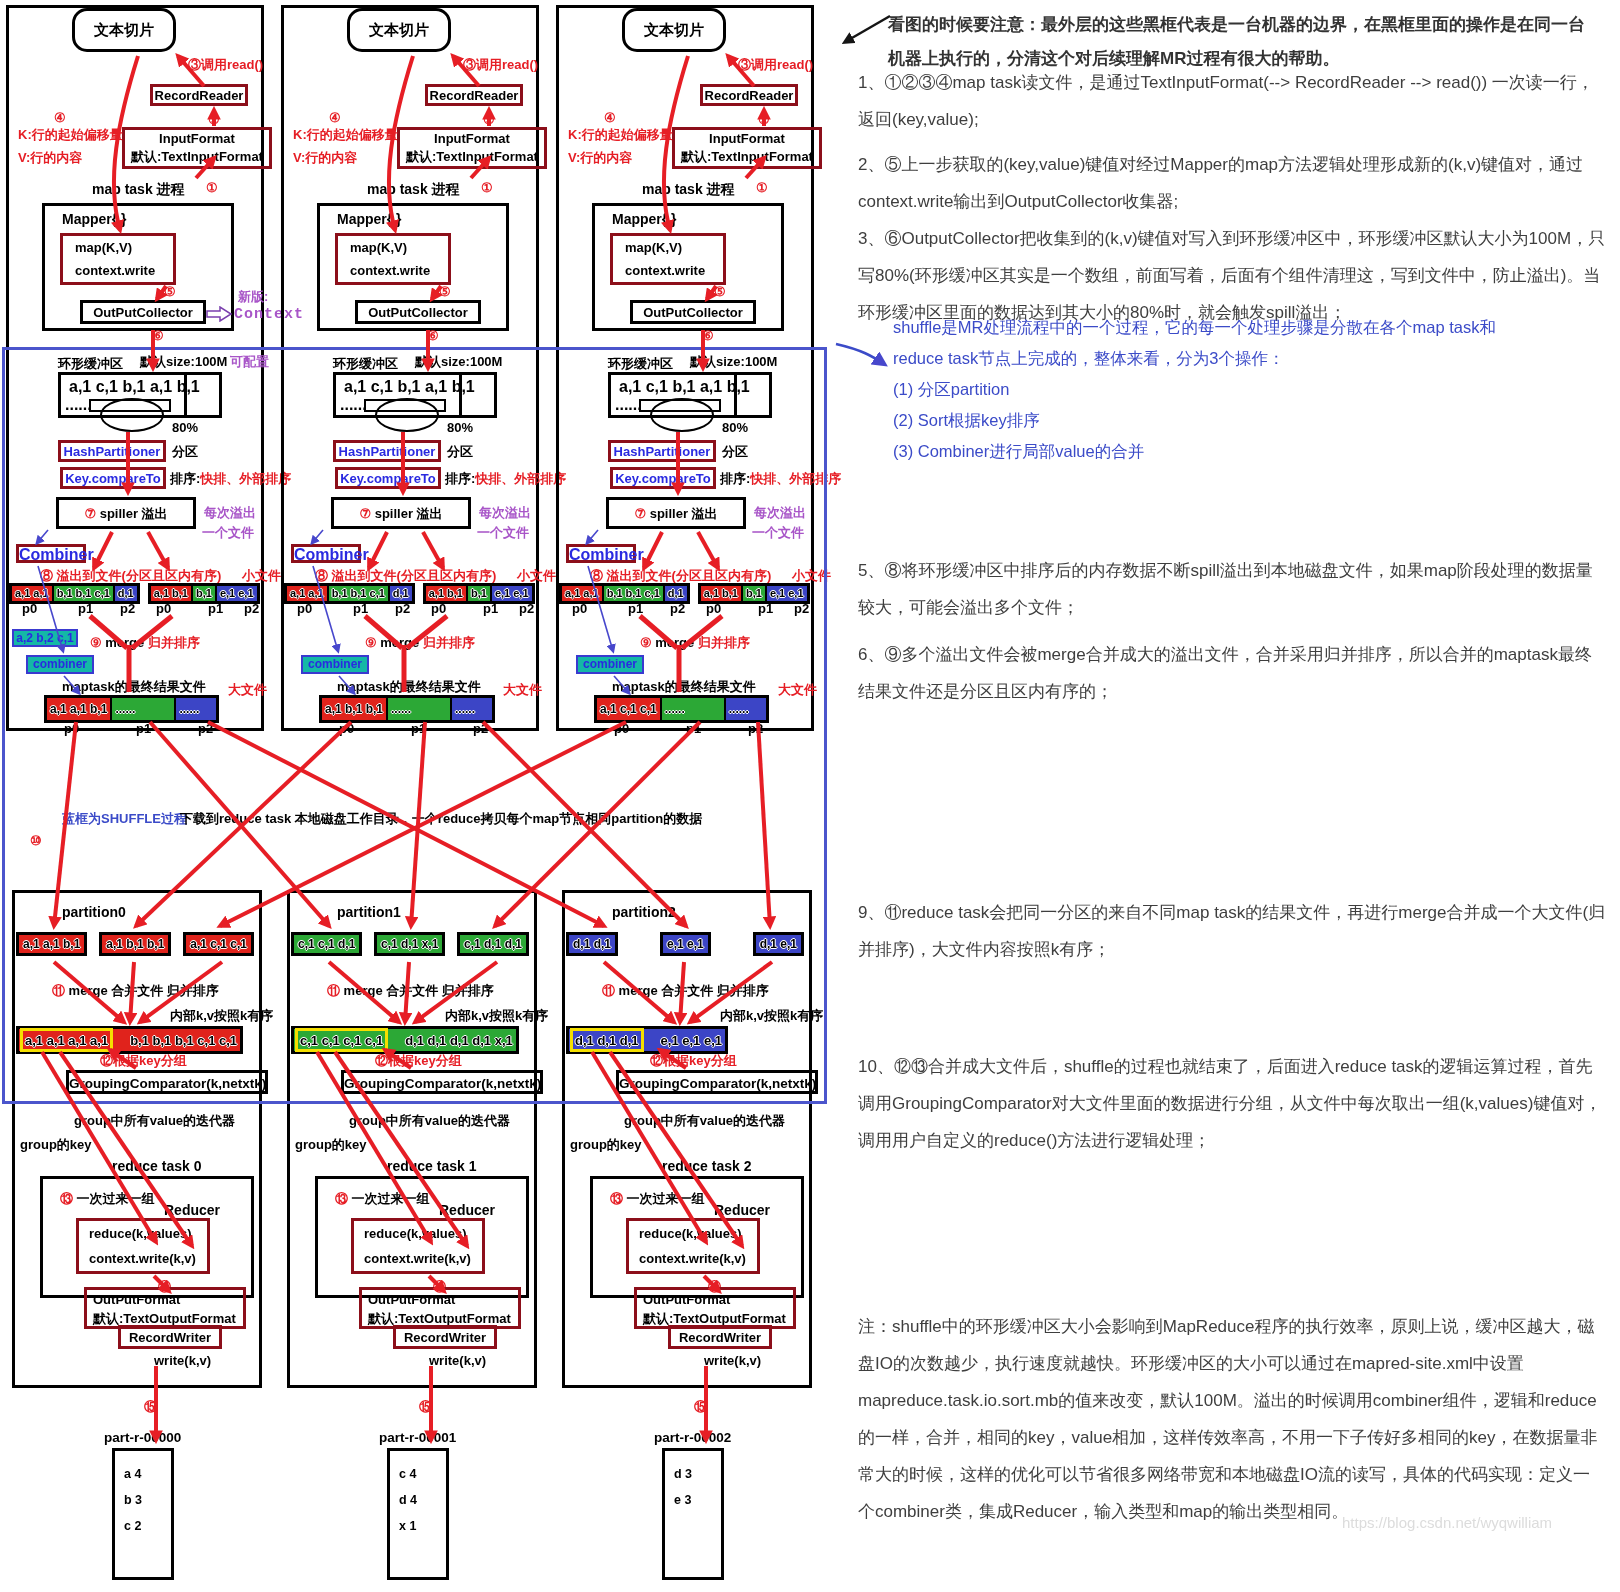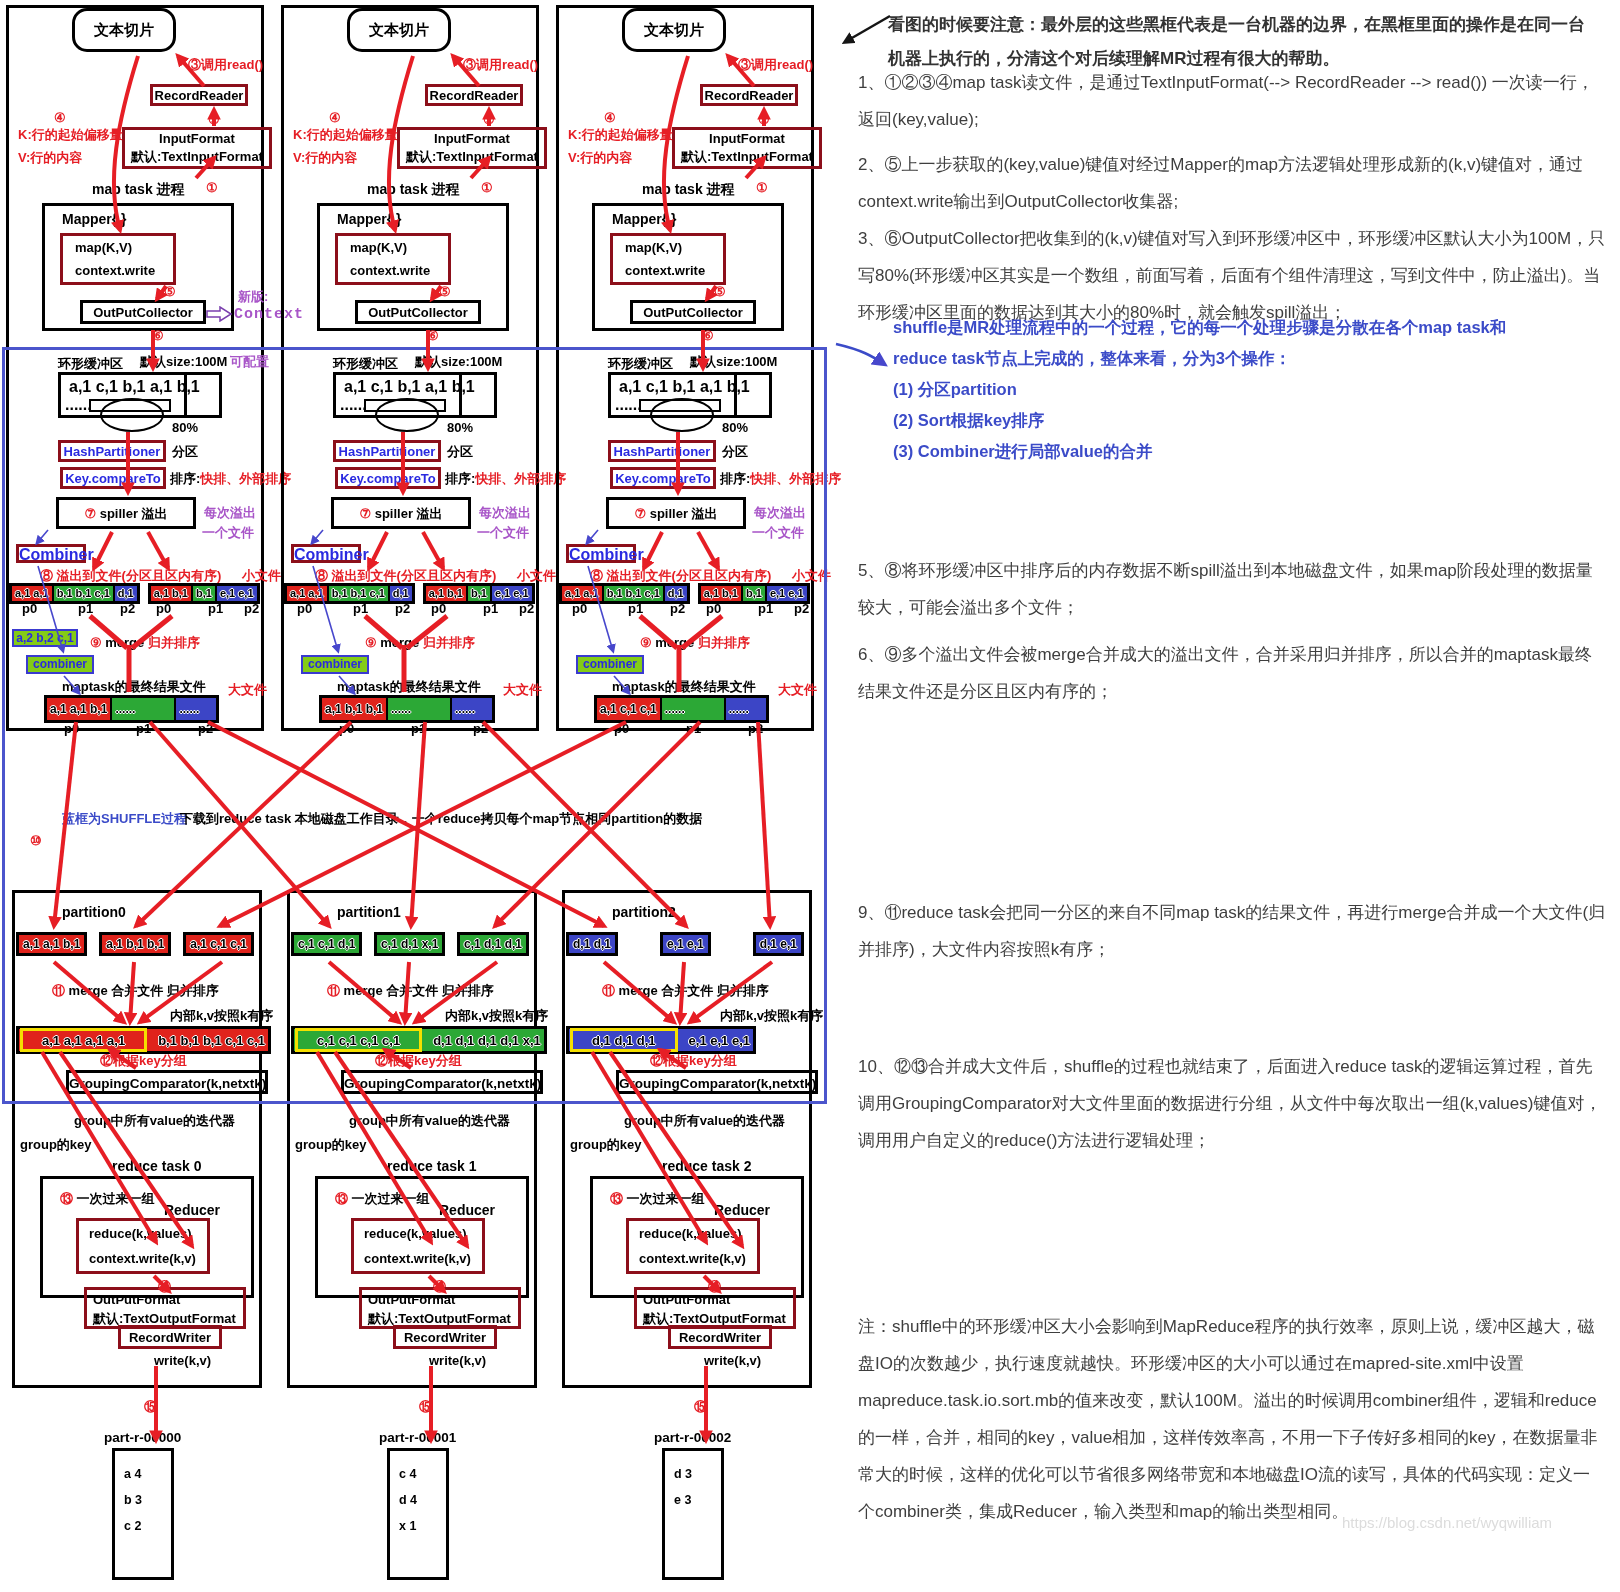--- a/index.html
+++ b/index.html
@@ -4,21 +4,21 @@
 <style>
   html,body{margin:0;padding:0;background:#fff}
   #canvas{position:relative;width:1620px;height:1592px;background:#fff;overflow:hidden;
           font-family:"Liberation Sans",sans-serif;font-weight:700;color:#000}
   .ab{position:absolute}
   .colwrap{position:absolute;top:0;width:262px;height:1592px}
   .box{position:absolute;box-sizing:border-box;text-align:center;font-size:13px;font-weight:700}
   .black3{border:3px solid #000}
   .black3c{border:3px solid #000;line-height:20px}
   .dr{border:3px solid #8c0f1a;line-height:18px}
-  .bl{border:2px solid #3a3ad0;color:#2a2ae0;line-height:15px;font-size:12px;background:#84cc16}
+  .bl{border:2px solid #3a3ad0;color:#2a2ae0;line-height:15px;font-size:12px;background:#14b8a6}
   .blue{color:#2a2ae0}
   .rbox{position:absolute;border:3px solid #000;border-radius:15px;box-sizing:border-box;
         display:flex;align-items:center;justify-content:center;font-size:15px}
   .t12{font-size:16px}.t13{font-size:13px}.t14{font-size:14px}
   .red{color:#e61e25}.blk{color:#000}.purple{color:#a855c8}
   .lbl{position:absolute;white-space:nowrap;font-weight:700}
   .ellipse{position:absolute;border:2px solid #000;border-radius:50%;box-sizing:border-box}
   .bars{position:absolute;display:flex;gap:8px}
   .bargroup{display:flex;border:3px solid #000}
   .seg{box-sizing:border-box;padding:0 3px;font-size:11px;line-height:15px;white-space:nowrap;color:#000;
@@ -32,29 +32,29 @@
   .pboxes{position:absolute;display:flex;justify-content:space-between}
   .pbox{border:3px solid #000;padding:2px 4px;font-size:12px;white-space:nowrap;color:#000;
         text-shadow:-1px 0 #fff,1px 0 #fff,0 -1px #fff,0 1px #fff}
   .idx0 .pbox,.idx0 .mbar{background:#e0231c}
   .idx1 .pbox,.idx1 .mbar{background:#2ca836}
   .idx2 .pbox,.idx2 .mbar{background:#3c45c6}
   .mbar{position:absolute;border:3px solid #000;height:22px;display:flex;align-items:center;
         padding:0 3px;font-size:13px;white-space:nowrap;color:#000;
         text-shadow:-1px 0 #fff,1px 0 #fff,0 -1px #fff,0 1px #fff}
   .hl{border:3px solid #f5e000;align-self:stretch;display:flex;align-items:center;
-      margin:-1px 11px -1px -2px;padding:0 19px}
+      margin:-1px 17px -1px -2px;padding:0 2px}
   .outbox{text-align:left}
   .outbox div{height:26px;padding-left:9px;padding-top:0;font-size:12.5px;line-height:26px}
   .outbox div:first-child{margin-top:10px}
   .ctx{font-family:"Liberation Mono",monospace;font-size:15px;letter-spacing:1px}
   .note{position:absolute;left:858px;width:748px;font-size:17px;line-height:37px;
         color:#3e3e3e;font-weight:400}
   .bluenote{position:absolute;left:893px;width:650px;font-size:16.5px;line-height:31px;
-        color:#3b4bc8;font-weight:700}
+        color:#3b4bc8;font-weight:400}
   #arrows{position:absolute;left:0;top:0;pointer-events:none;z-index:30}
   .r{stroke:#e61e25;stroke-width:4;fill:none}
   .r5{stroke:#e61e25;stroke-width:5;fill:none}
   .b{stroke:#4747cc;stroke-width:1.6;fill:none}
   .kk{stroke:#151515;stroke-width:2.5;fill:none}
   .shuffle-rect{position:absolute;left:2px;top:347px;width:825px;height:757px;
         border:3px solid #4b55cc;box-sizing:border-box;z-index:1}
   .watermark{position:absolute;left:1342px;top:1514px;color:#dcdcdc;font-size:15px;font-weight:400}
 </style>
 </head>

